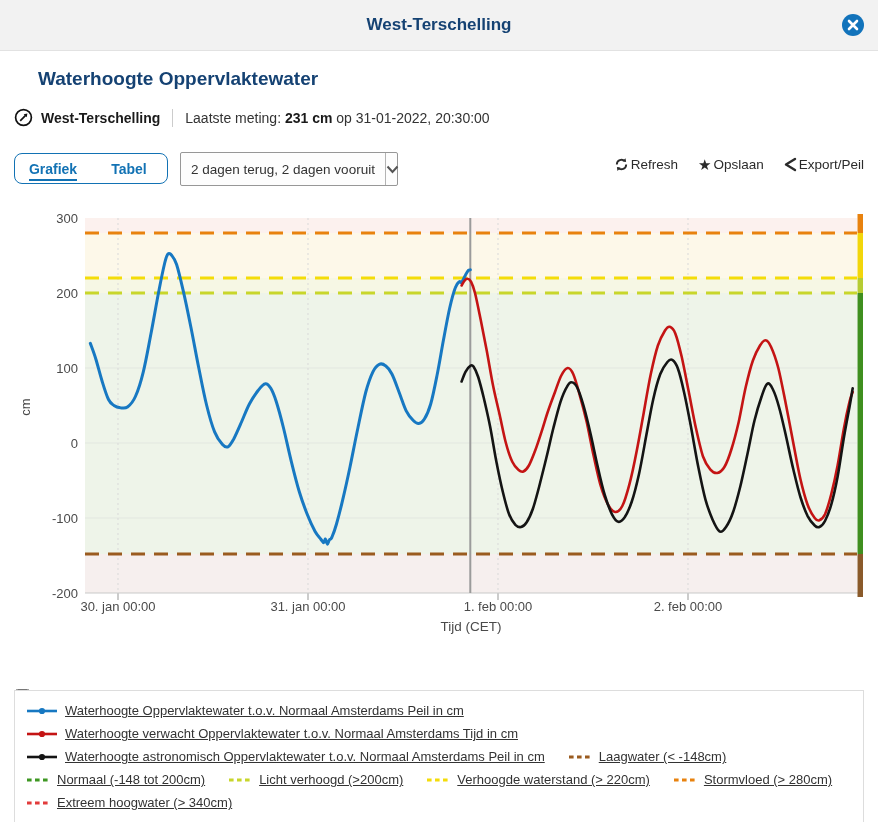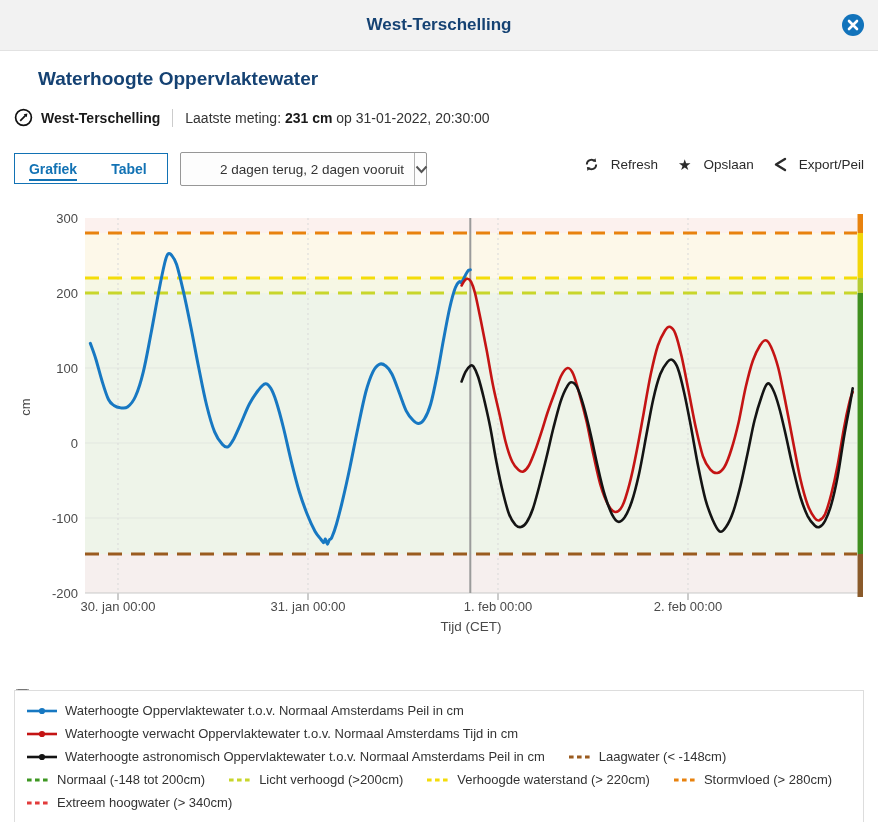--- a/index.html
+++ b/index.html
@@ -14,42 +14,42 @@
   
   .page-title{position:absolute;left:14px;top:68px;font-size:19px;font-weight:bold;color:#154273;margin-left:24px;}
   .station-row{position:absolute;left:14px;top:108px;display:flex;align-items:center;font-size:14px;}
   .station-name{font-weight:bold;color:#1a1a1a;margin-left:8px;}
   .vdiv{width:1px;height:18px;background:#ccc;margin:0 12px;}
   .meas{color:#333;}
   .meas b{color:#1a1a1a;}
   
   .controls{position:absolute;left:14px;right:14px;top:152px;height:36px;}
   .tab-group{position:absolute;left:0;top:1px;width:152px;display:flex;border:1px solid #1272b4;
-             border-radius:0;background:#fff;}
+             border-radius:8px;background:#fff;}
   .tab{flex:1;text-align:center;padding:7px 0 6px;font-size:14px;font-weight:bold;color:#1272b4;cursor:pointer;}
   .tab span{padding-bottom:2px;}
   .tab.active span{border-bottom:2px solid #1272b4;}
   .range-select{position:absolute;left:166px;top:0;width:216px;height:32px;border:1px solid #979797;
-                border-radius:2px;background:#fdfdfd;display:flex;align-items:center;cursor:pointer;padding-left:29px;}
+                border-radius:2px;background:#fdfdfd;display:flex;align-items:center;cursor:pointer;}
   .range-select .val{flex:1;padding:0 10px;font-size:13.5px;color:#333;white-space:nowrap;}
   .range-select .chev{width:30px;align-self:stretch;border-left:1px solid #b3b3b3;display:flex;
                       align-items:center;justify-content:center;}
   .actions{position:absolute;right:0;top:5px;display:flex;gap:20px;}
-  .action-btn{display:flex;align-items:center;gap:12px;font-size:13.5px;color:#2b2b2b;cursor:pointer;}
+  .action-btn{display:flex;align-items:center;gap:2px;font-size:13.5px;color:#2b2b2b;cursor:pointer;}
   .star-glyph{font-size:15px;line-height:1;color:#2b2b2b;}
   
   #chart-wrap{position:absolute;left:0;top:205px;width:878px;height:435px;}
   #chart-wrap svg{display:block;}
   
   .grens-row{position:absolute;left:15px;top:688px;display:flex;align-items:center;gap:9px;font-size:14px;color:#222;}
   .grens-row input{width:15px;height:15px;margin:0;}
   
   .legend-box{position:absolute;left:14px;width:824px;top:690px;border:1px solid #ddd;background:#fff;
               padding:8px 12px 9px;font-size:13px;color:#333;}
-  .legend-row{display:flex;align-items:center;gap:24px;height:23px;}
+  .legend-row{display:flex;align-items:center;gap:24px;height:23px;text-decoration:underline;}
   .legend-item{display:flex;align-items:center;gap:8px;white-space:nowrap;}
 </style>
 </head>
 <body>
 
 <div class="modal-header">
   <div class="modal-title">West-Terschelling</div>
   <div class="close-btn">
     <svg width="22" height="22" viewBox="0 0 22 22">
       <circle cx="11" cy="11" r="11" fill="#1273bb"></circle>

